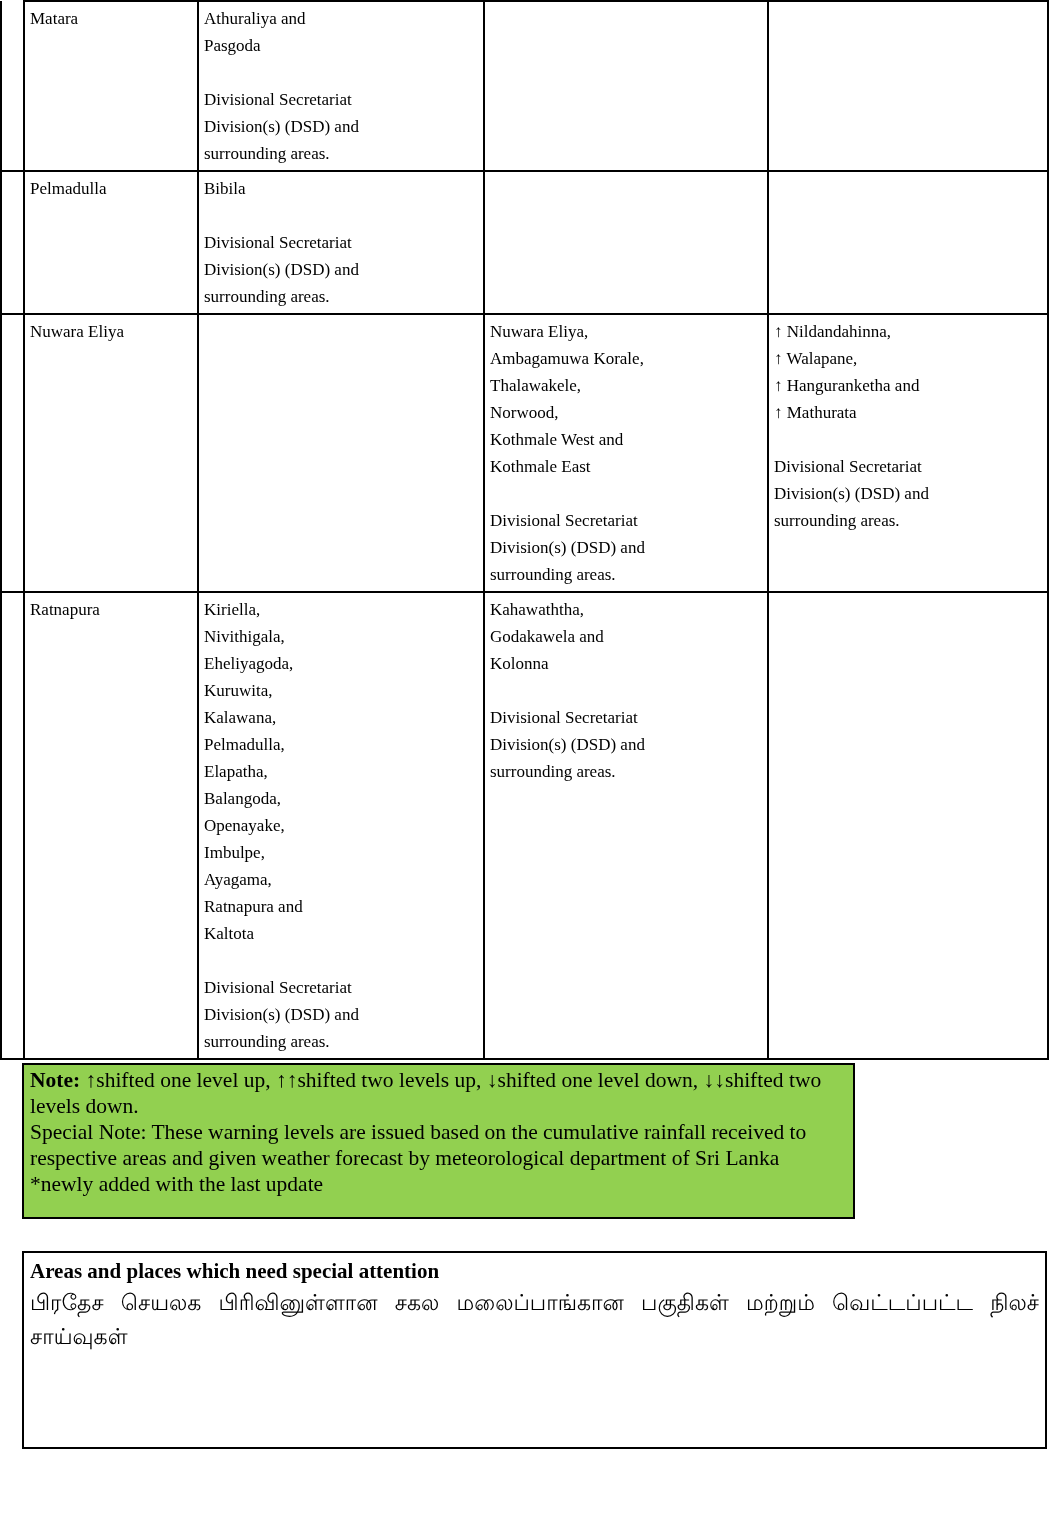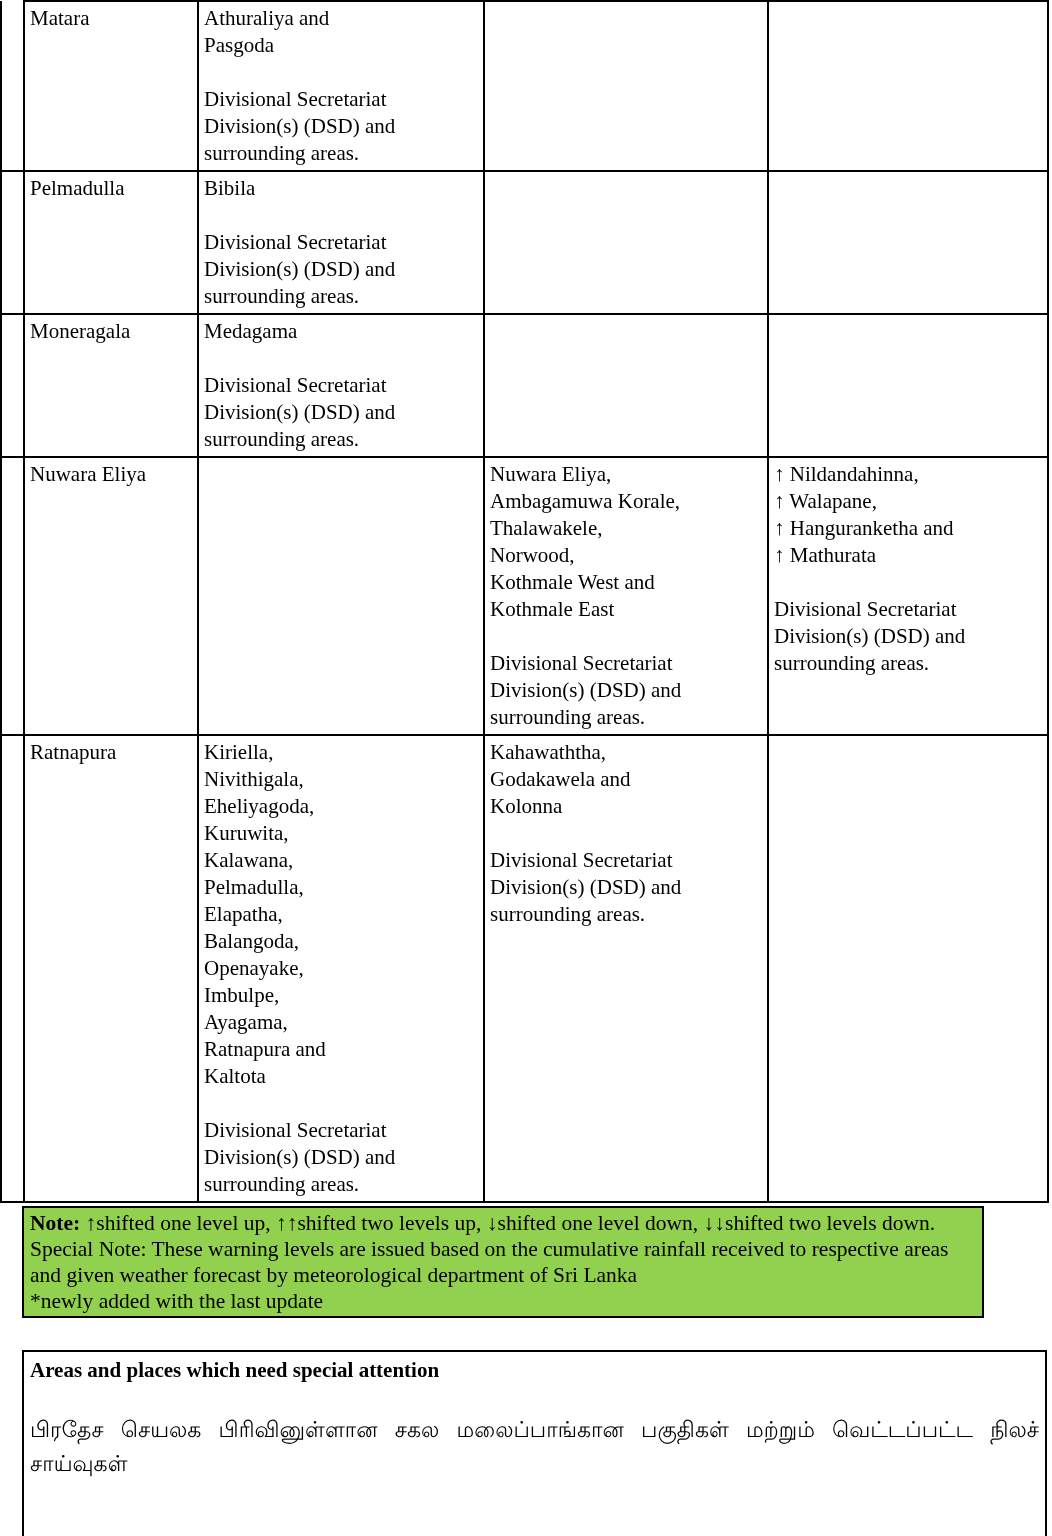--- a/index.html
+++ b/index.html
@@ -19,21 +19,21 @@
   table.warning-table {
     border-collapse: collapse;
     table-layout: fixed;
     width: 1047px;
     margin: 0;
   }
   table.warning-table td {
     border: 2px solid #000;
     padding: 3px 5px;
     vertical-align: top;
-    font-size: 21px;
+    font-size: 17px;
     line-height: 27px;
     overflow: hidden;
   }
   td.sliver {
     border-left: none;
     padding: 0;
   }
   tr.first td.sliver {
     border-top: none;
   }
@@ -49,25 +49,25 @@
   
   tr.r0 { height: 168px; }
   tr.r1 { height: 140px; }
   tr.r2 { height: 139px; }
   tr.r3 { height: 278px; margin-left: 12px; }
   tr.r4 { height: 465px; }
   
   .note-box {
     box-sizing: border-box;
     margin: 3px 0 0 22px;
-    width: 962px;
+    width: 833px;
     min-height: 104px;
     background: #92d050;
     border: 2px solid #000;
-    padding: 2px 6px 2px 6px;
+    padding: 2px 6px 20px 6px;
     font-size: 21.5px;
     line-height: 26px;
   }
   .bold { font-weight: bold; }
   
   .attn-box {
     box-sizing: border-box;
     margin: 32px 0 0 22px;
     width: 1025px;
     min-height: 198px;
@@ -86,21 +86,20 @@
   }
   .attn-sinhala {
     font-size: 23px;
     line-height: 33px;
     text-align: justify;
   }
   .attn-tamil {
     font-size: 22px;
     line-height: 34px;
     text-align: justify;
-    margin-top: 28px;
   }
 </style>
 </head>
 <body>
 
 <table class="warning-table">
   <colgroup>
     <col style="width:23px">
     <col style="width:174px">
     <col style="width:286px">
@@ -124,35 +123,20 @@
       <td></td>
       <td></td>
     </tr>
     <tr class="r1">
       <td class="sliver"></td>
       <td class="district">
         <div>Pelmadulla</div>
       </td>
       <td>
         <div class="pre">Bibila
-
-Divisional Secretariat
-Division(s) (DSD) and
-surrounding areas.</div>
-      </td>
-      <td></td>
-      <td></td>
-    </tr>
-    <tr class="r2">
-      <td class="sliver"></td>
-      <td class="district">
-        <div>Moneragala</div>
-      </td>
-      <td>
-        <div class="pre">Medagama
 
 Divisional Secretariat
 Division(s) (DSD) and
 surrounding areas.</div>
       </td>
       <td></td>
       <td></td>
     </tr>
     <tr class="r3">
       <td class="sliver"></td>

